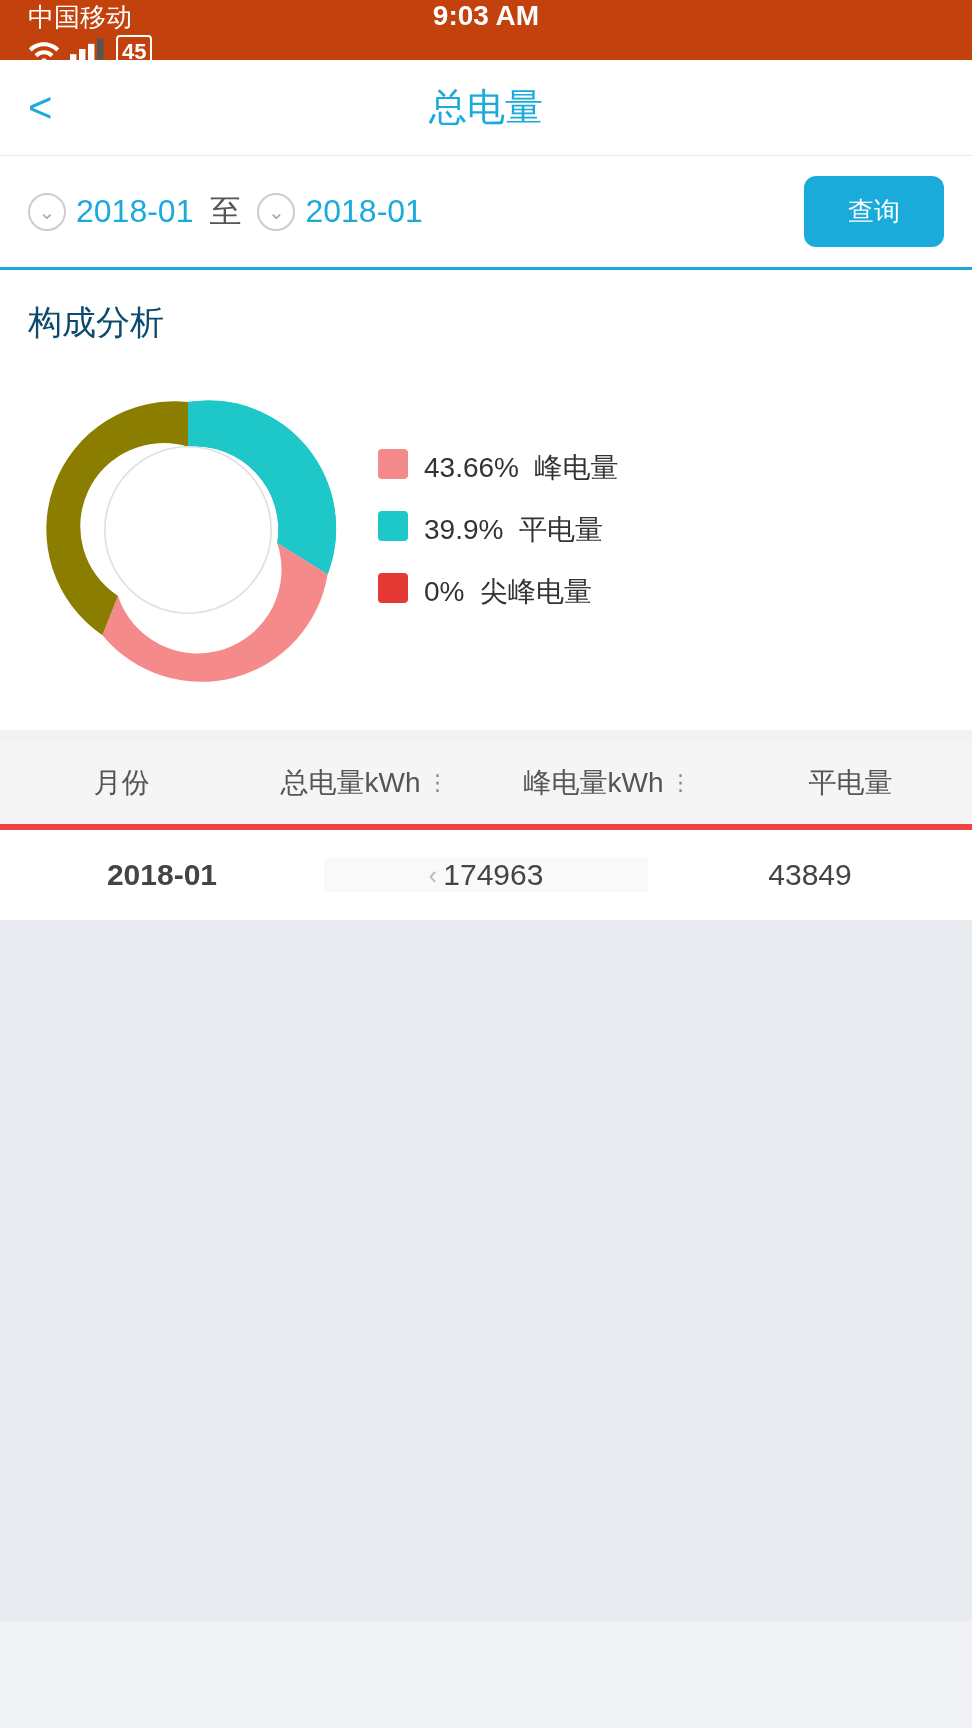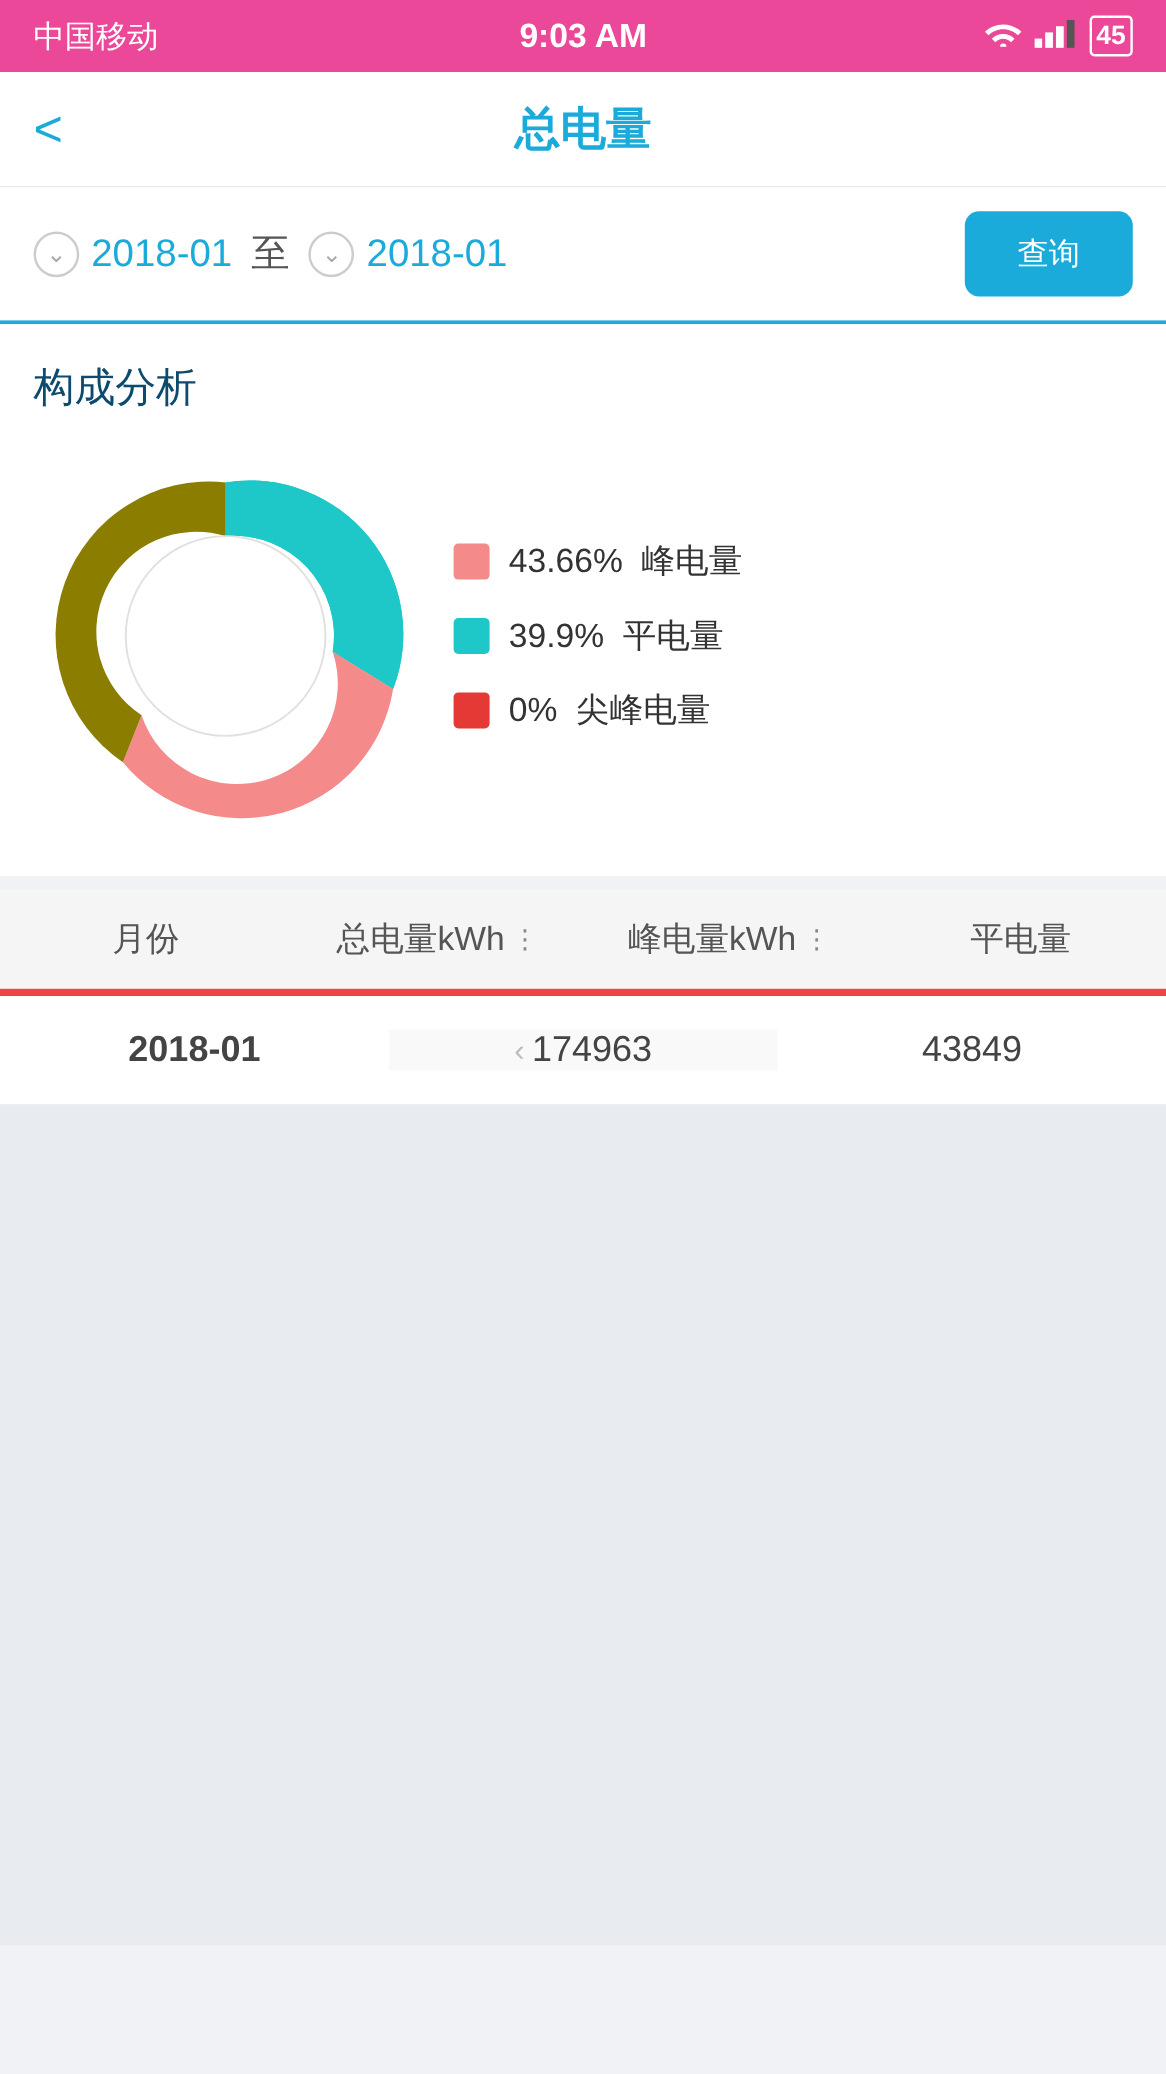--- a/index.html
+++ b/index.html
@@ -10,28 +10,28 @@
       min-height: 1728px;
       font-family: -apple-system, "PingFang SC", "Helvetica Neue", Arial, sans-serif;
       background: #f0f2f5;
       overflow-x: hidden;
     }
 
     
     .status-bar {
       width: 100%;
       height: 60px;
-      background: #ec4899;
-      display: flex;
-      align-items: center;
+      background: #c2410c;
+      display: flex;
       justify-content: space-between;
       padding: 0 28px;
       color: #fff;
       font-size: 26px;
       font-weight: 500;
+      flex-direction: column;
     }
     .status-bar .time {
       position: absolute;
       left: 50%;
       transform: translateX(-50%);
       font-size: 28px;
       font-weight: 600;
     }
     .status-icons {
       display: flex;
@@ -63,21 +63,21 @@
       position: absolute;
       left: 28px;
       color: #1aabdb;
       font-size: 42px;
       font-weight: 300;
       cursor: pointer;
       line-height: 1;
     }
     .nav-title {
       font-size: 38px;
-      font-weight: 700;
+      font-weight: 400;
       color: #1aabdb;
     }
 
     
     .date-filter {
       width: 100%;
       background: #fff;
       padding: 20px 28px;
       display: flex;
       align-items: center;
@@ -155,21 +155,21 @@
 
     
     .legend {
       display: flex;
       flex-direction: column;
       gap: 24px;
       flex: 1;
     }
     .legend-item {
       display: flex;
-      align-items: center;
+      align-items: flex-start;
       gap: 16px;
     }
     .legend-color {
       width: 30px;
       height: 30px;
       border-radius: 4px;
       flex-shrink: 0;
     }
     .legend-text {
       font-size: 28px;

